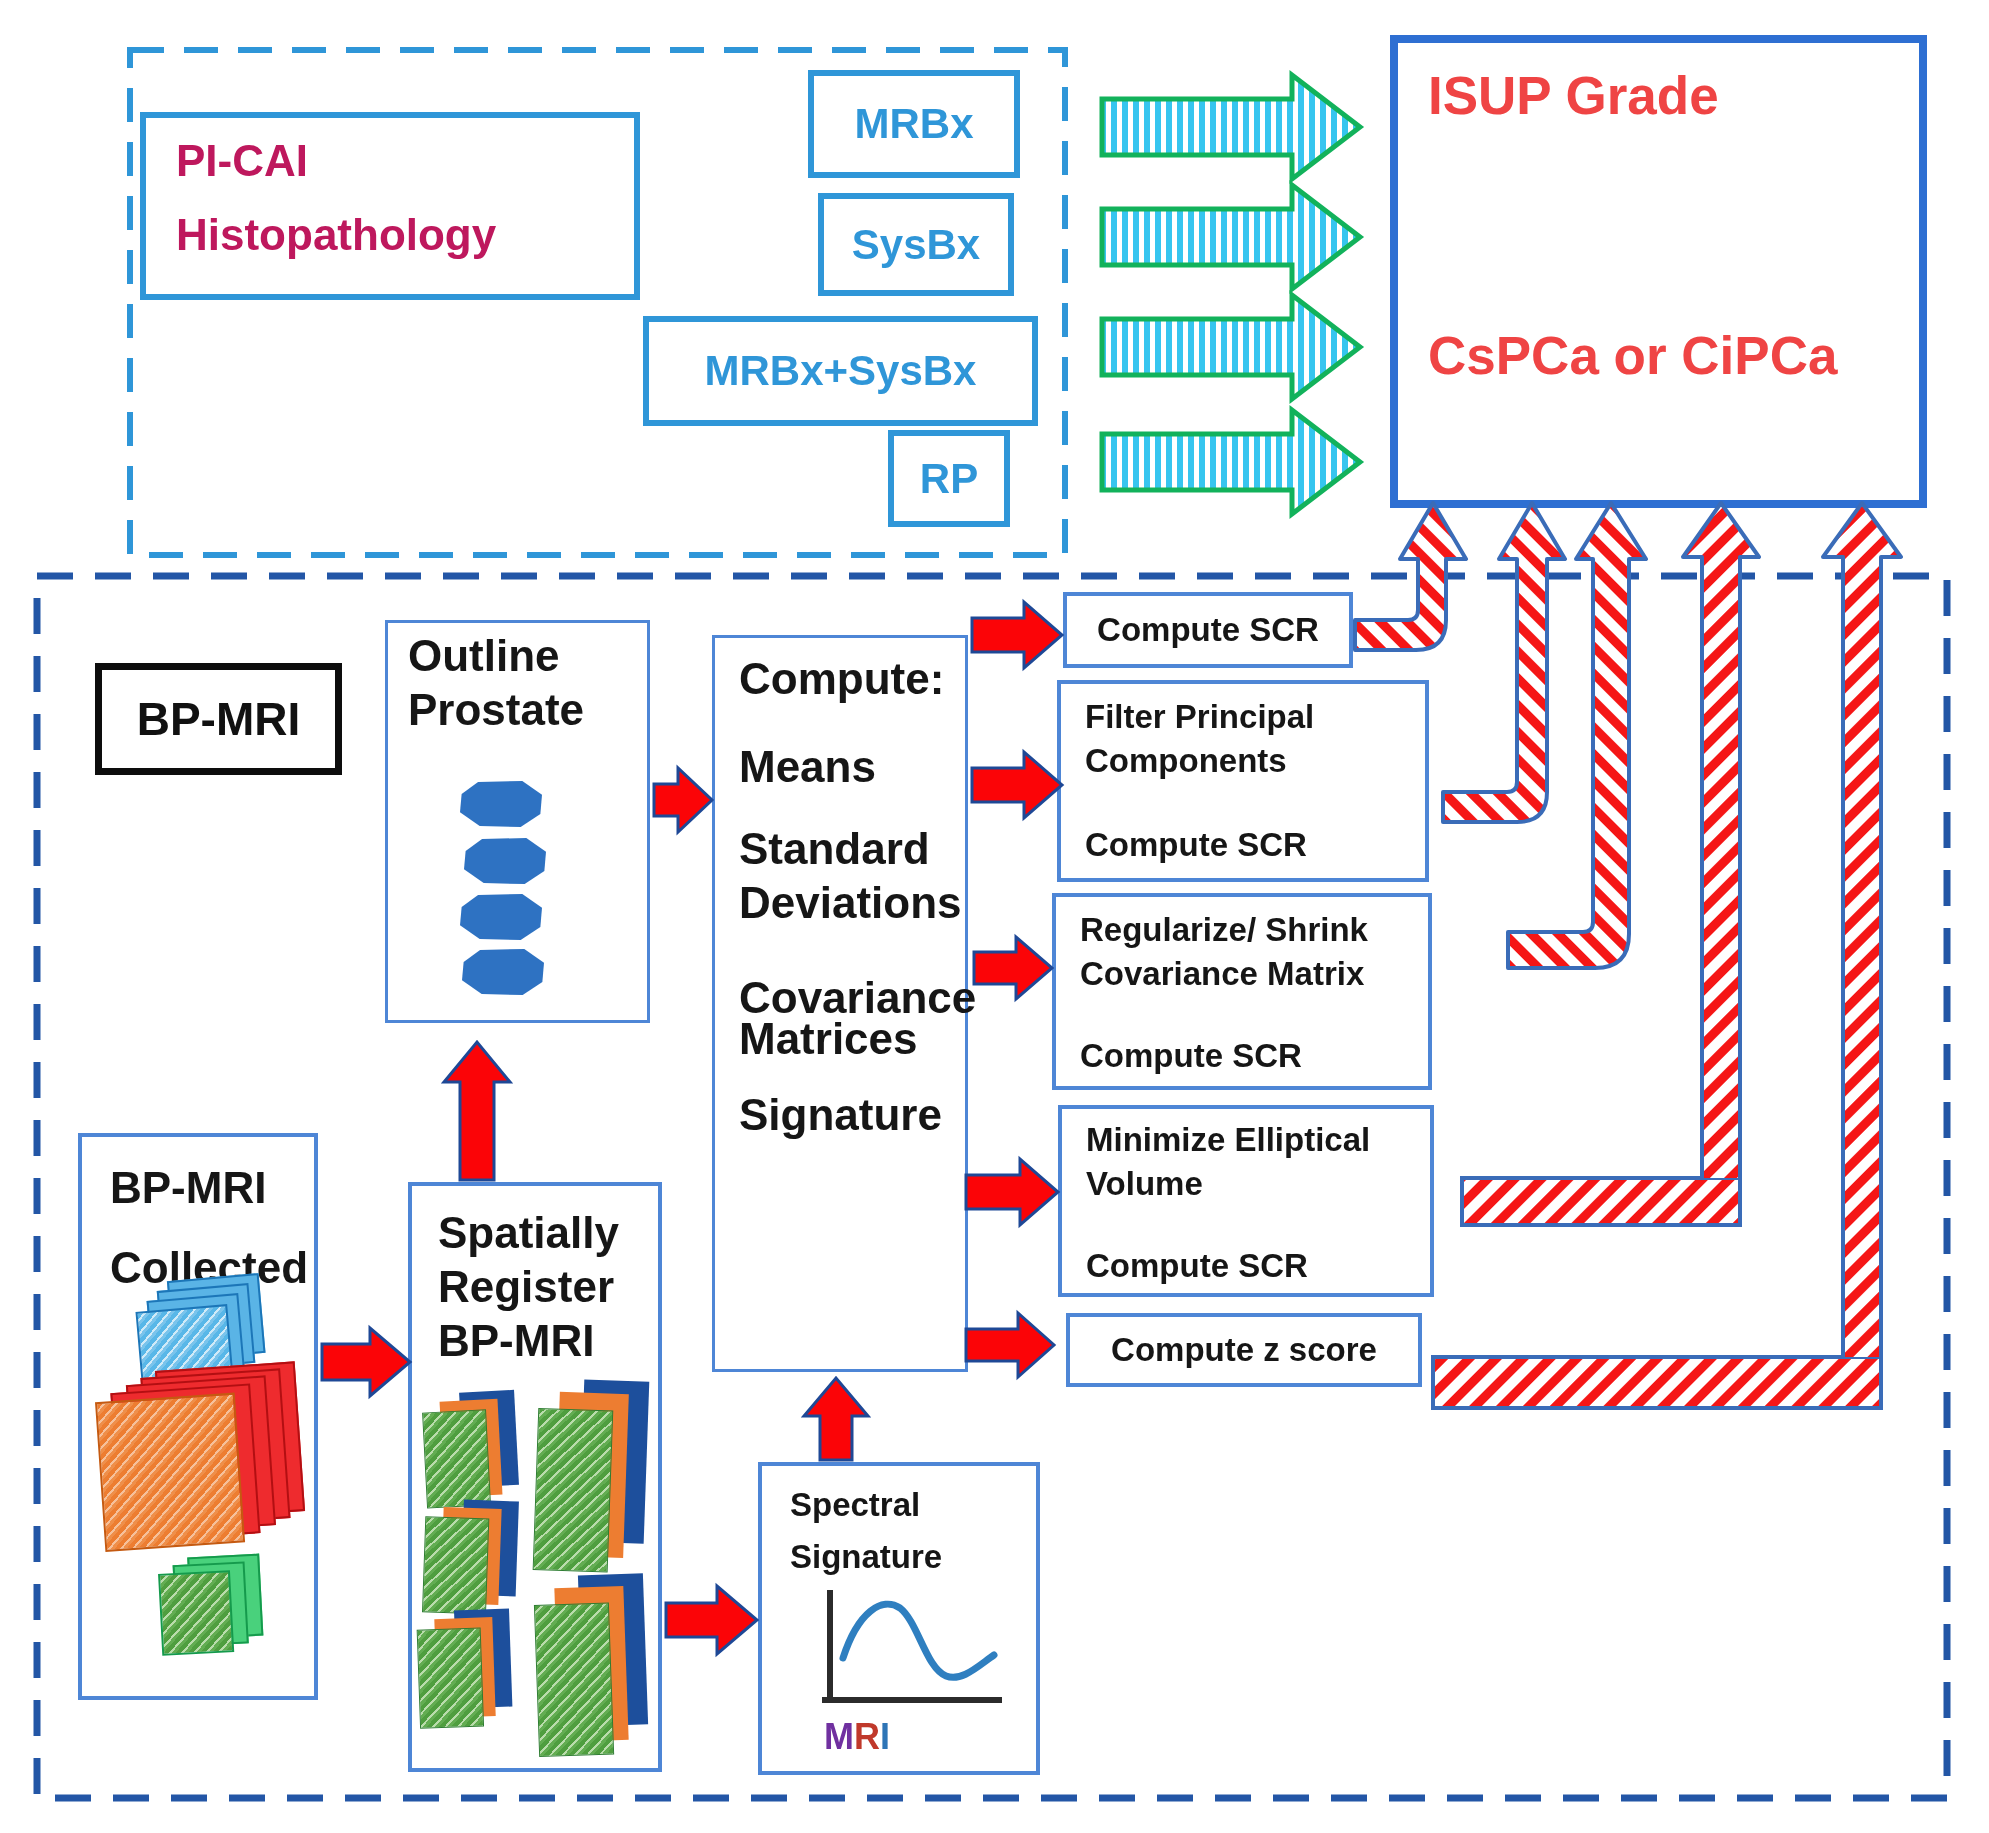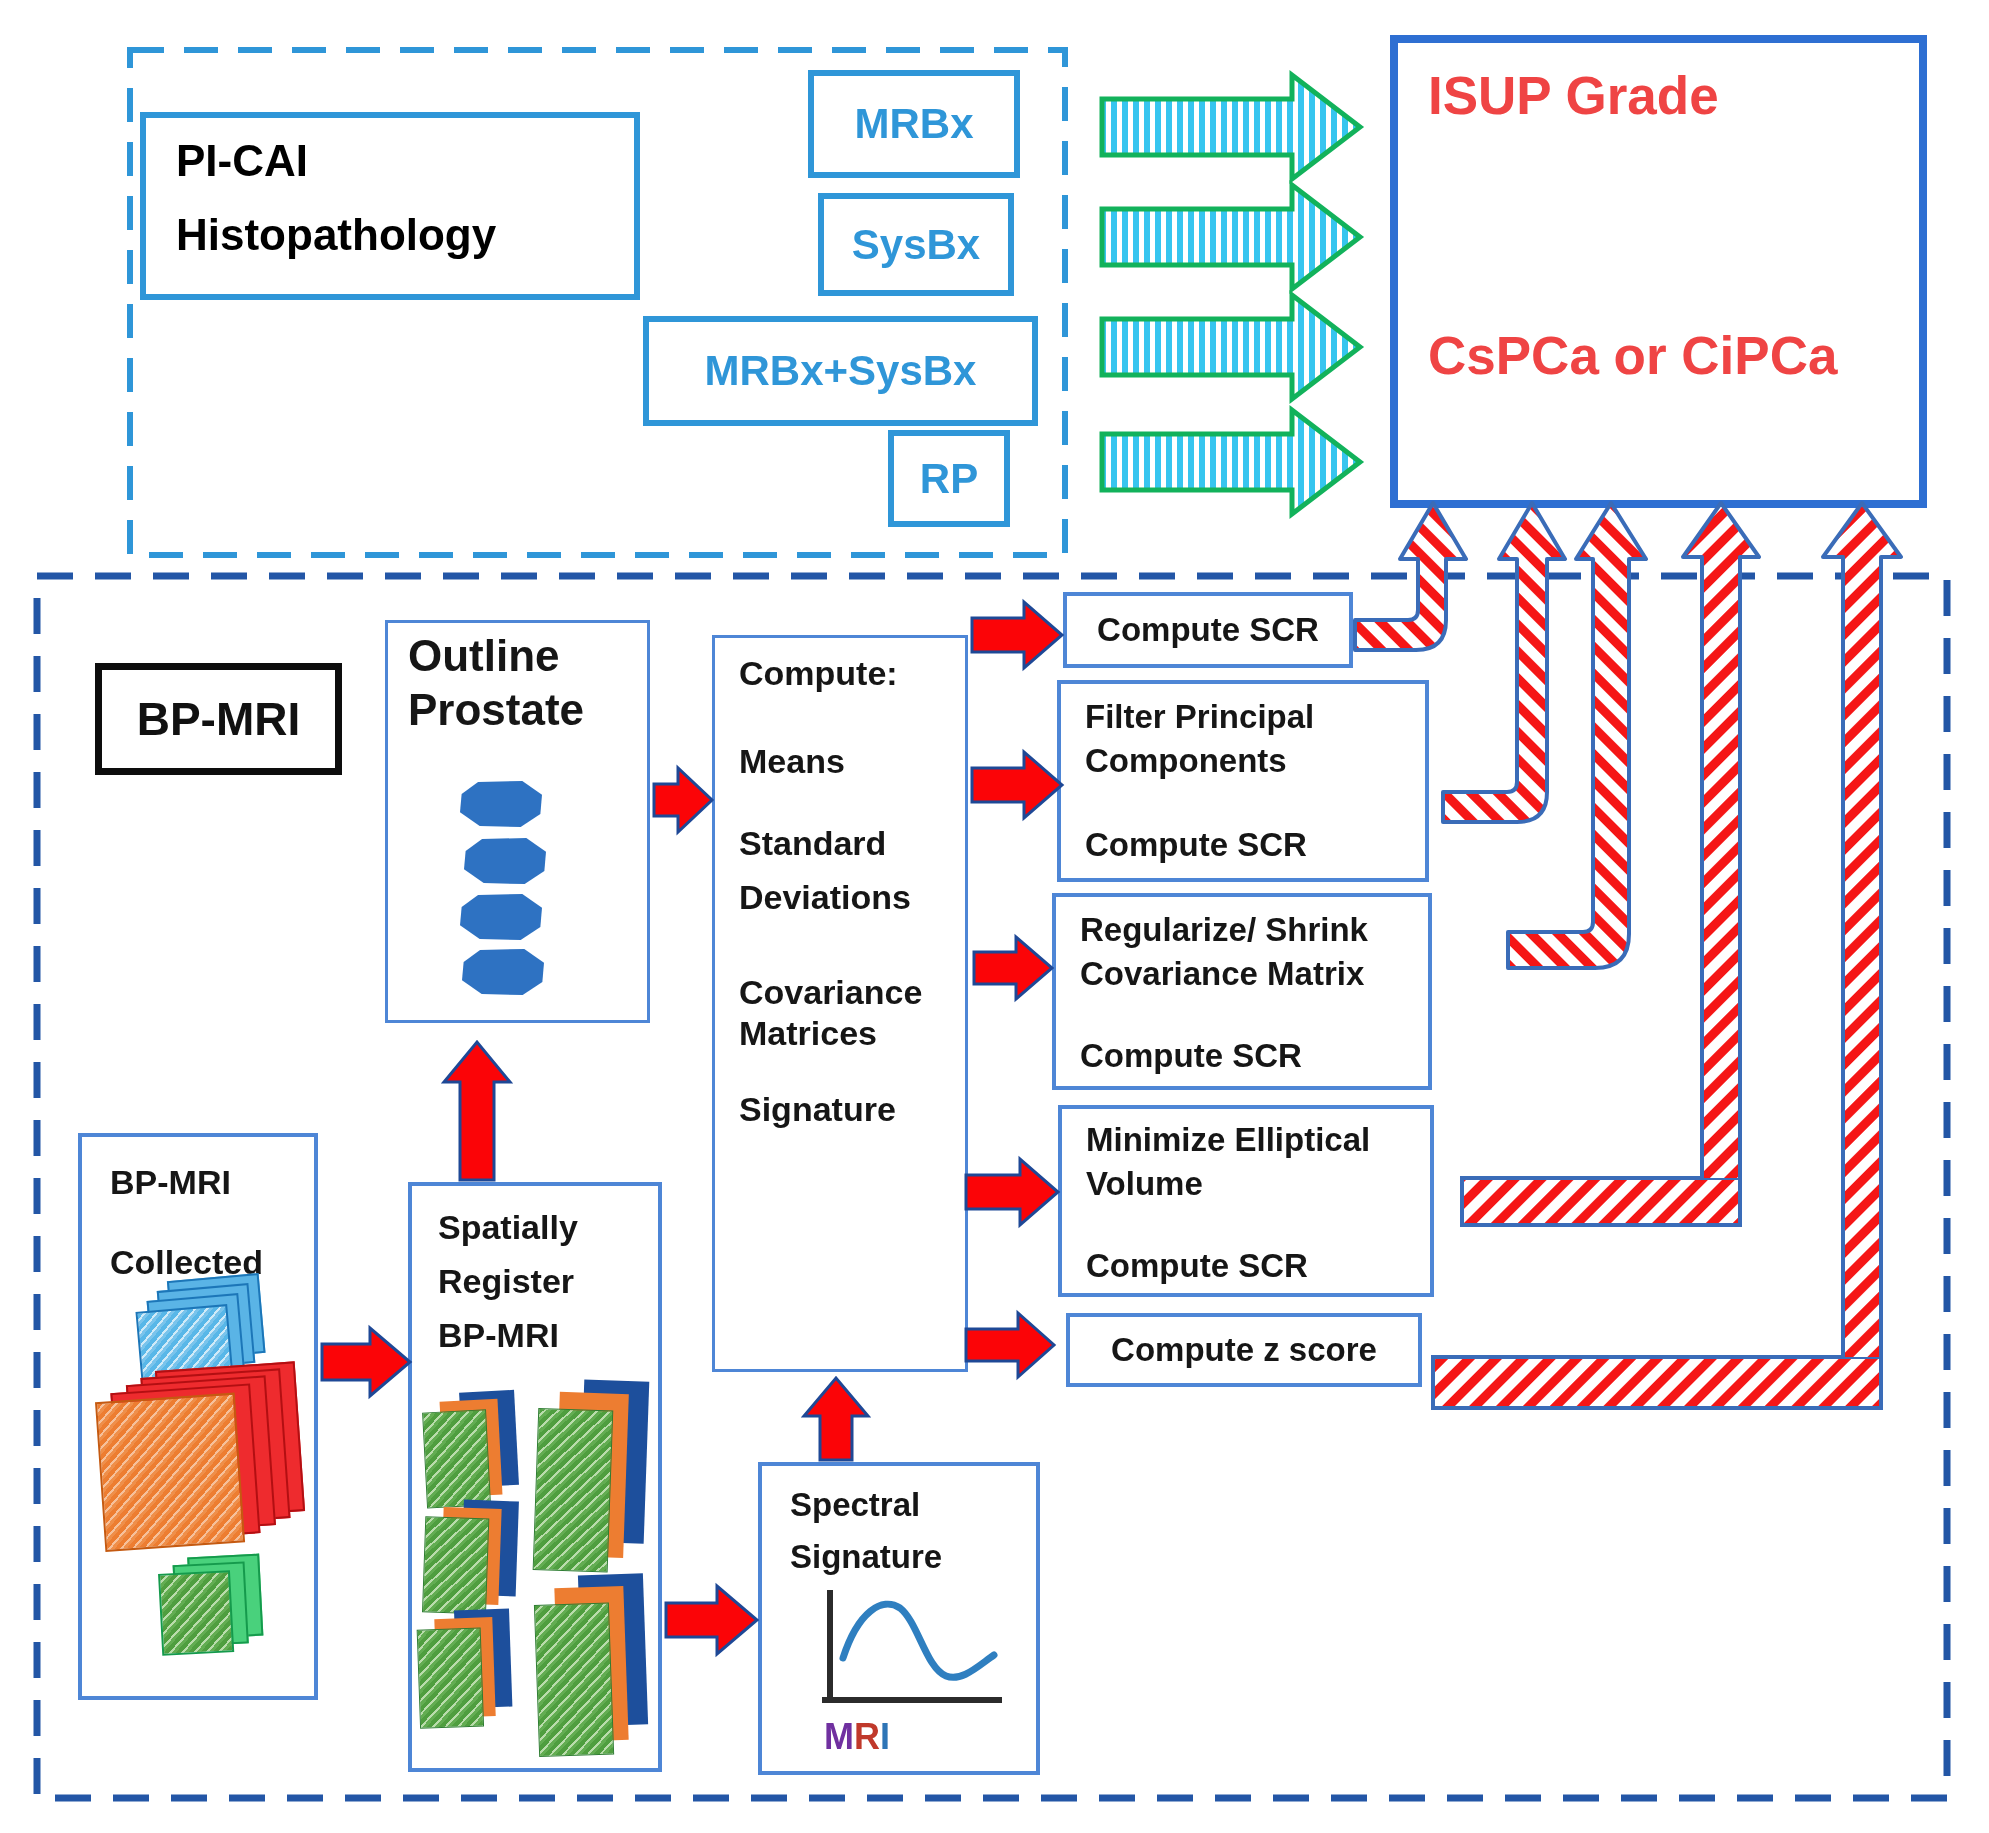--- a/index.html
+++ b/index.html
@@ -4,28 +4,28 @@
 <style>
   html,body{margin:0;padding:0;background:#ffffff;}
   #canvas{position:relative;width:1989px;height:1833px;background:#ffffff;
           font-family:"Liberation Sans",sans-serif;font-weight:700;overflow:hidden;}
   .abs{position:absolute;}
   .box{position:absolute;box-sizing:border-box;background:#fff;}
   
   .blueBox{border:6px solid #2f96d8;color:#2f96d8;}
   .blueBox .cap{font-size:42px;}
   .cFlex{display:flex;align-items:center;justify-content:center;}
-  .picaiLine{position:absolute;left:30px;font-size:44px;color:#000000;}
+  .picaiLine{position:absolute;left:30px;font-size:44px;color:#be185d;}
   
   #isupBox{border:8px solid #2e6fd2;}
   .outcomeTxt{position:absolute;left:30px;color:#ef4444;font-size:53px;}
   
   .thinBox{border:4px solid #4e86d6;color:#161616;}
   .lineAbs{position:absolute;left:24px;white-space:nowrap;color:#161616;}
-  .f34{font-size:34px;}
+  .f34{font-size:44px;}
   .f33{font-size:33px;}
   .f44{font-size:44px;}
   #bpmriLabel{border:7px solid #0d0d0d;color:#111;font-size:46px;}
   
   .oct{position:absolute;width:82px;height:46px;background:#2e72c2;
        clip-path:polygon(22% 2%,76% 0%,100% 30%,98% 72%,74% 100%,24% 98%,0% 68%,2% 28%);}
   
   .stack{position:absolute;}
   .sl{position:absolute;box-sizing:border-box;}
   .blueTex{background:repeating-linear-gradient(135deg,#58b7e8 0 4px,#cfeaf8 4px 6px,#7ac4ec 6px 9px);}

